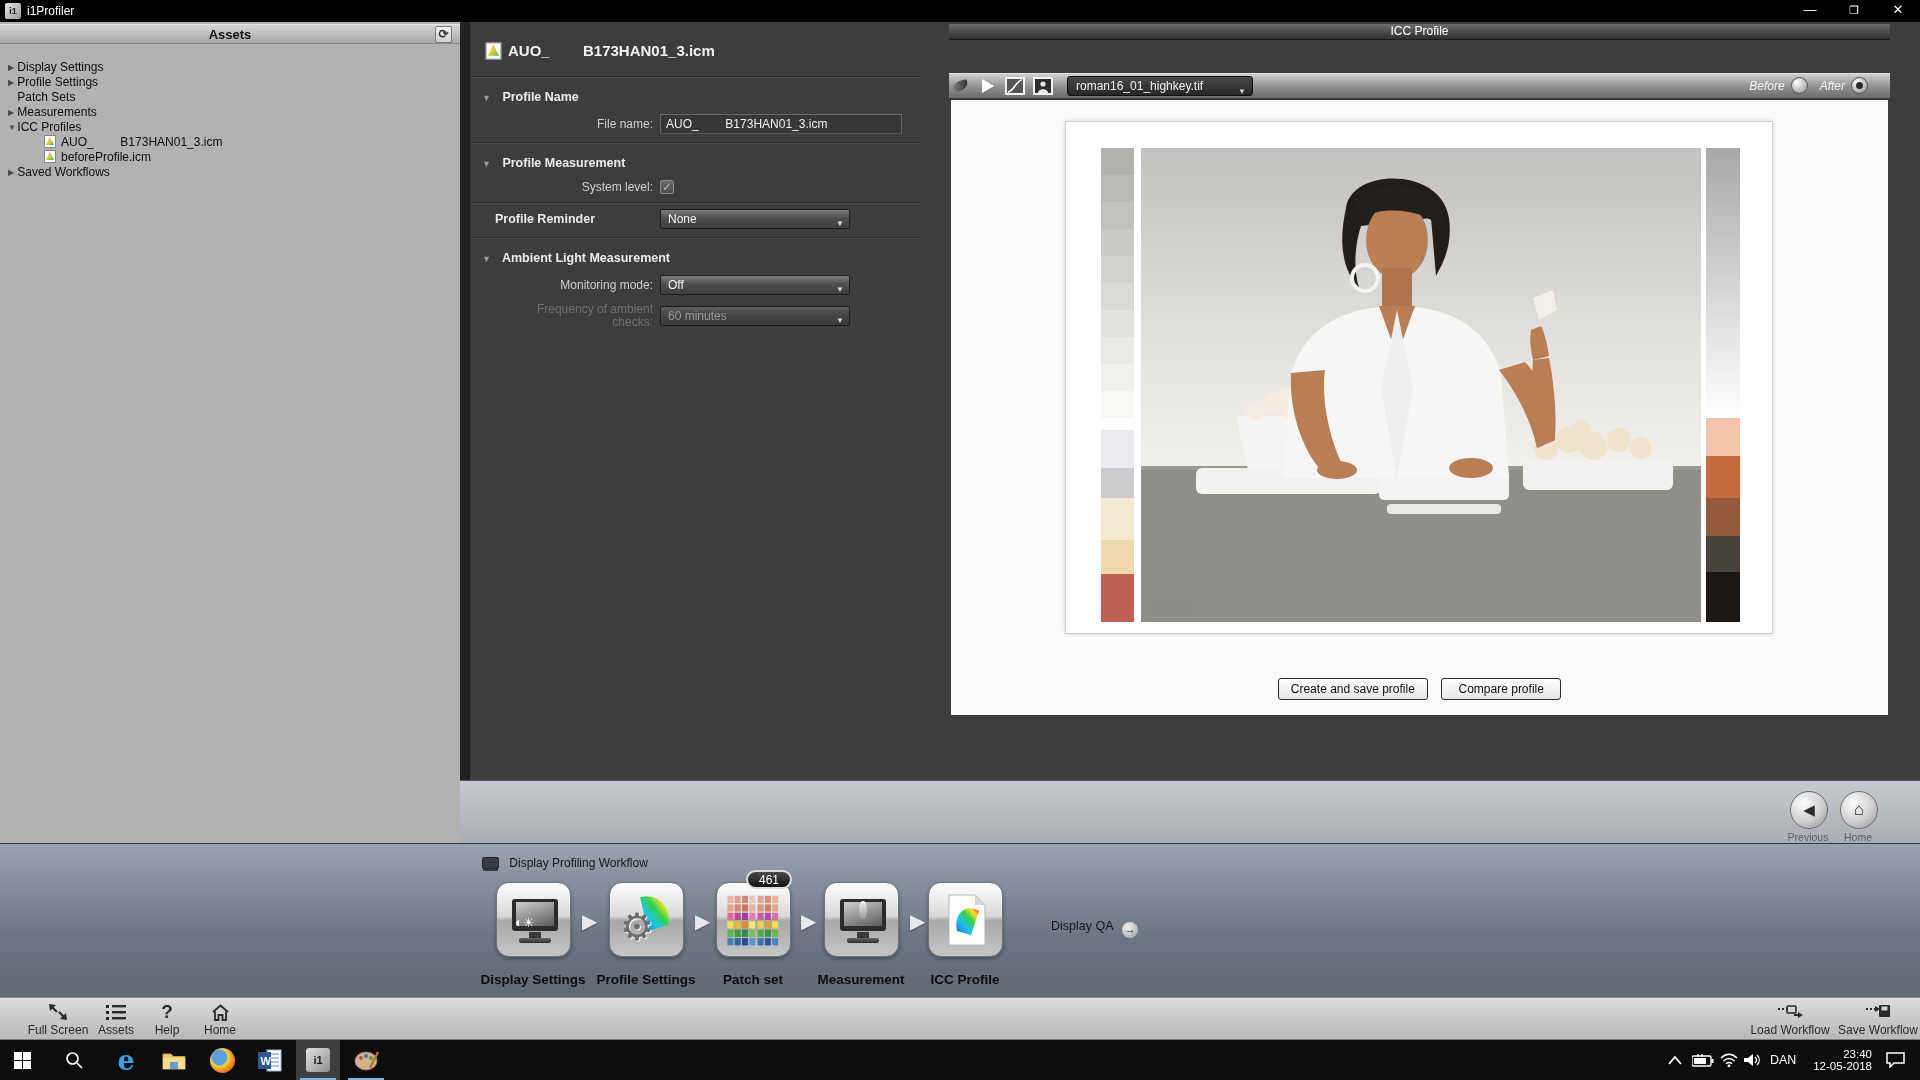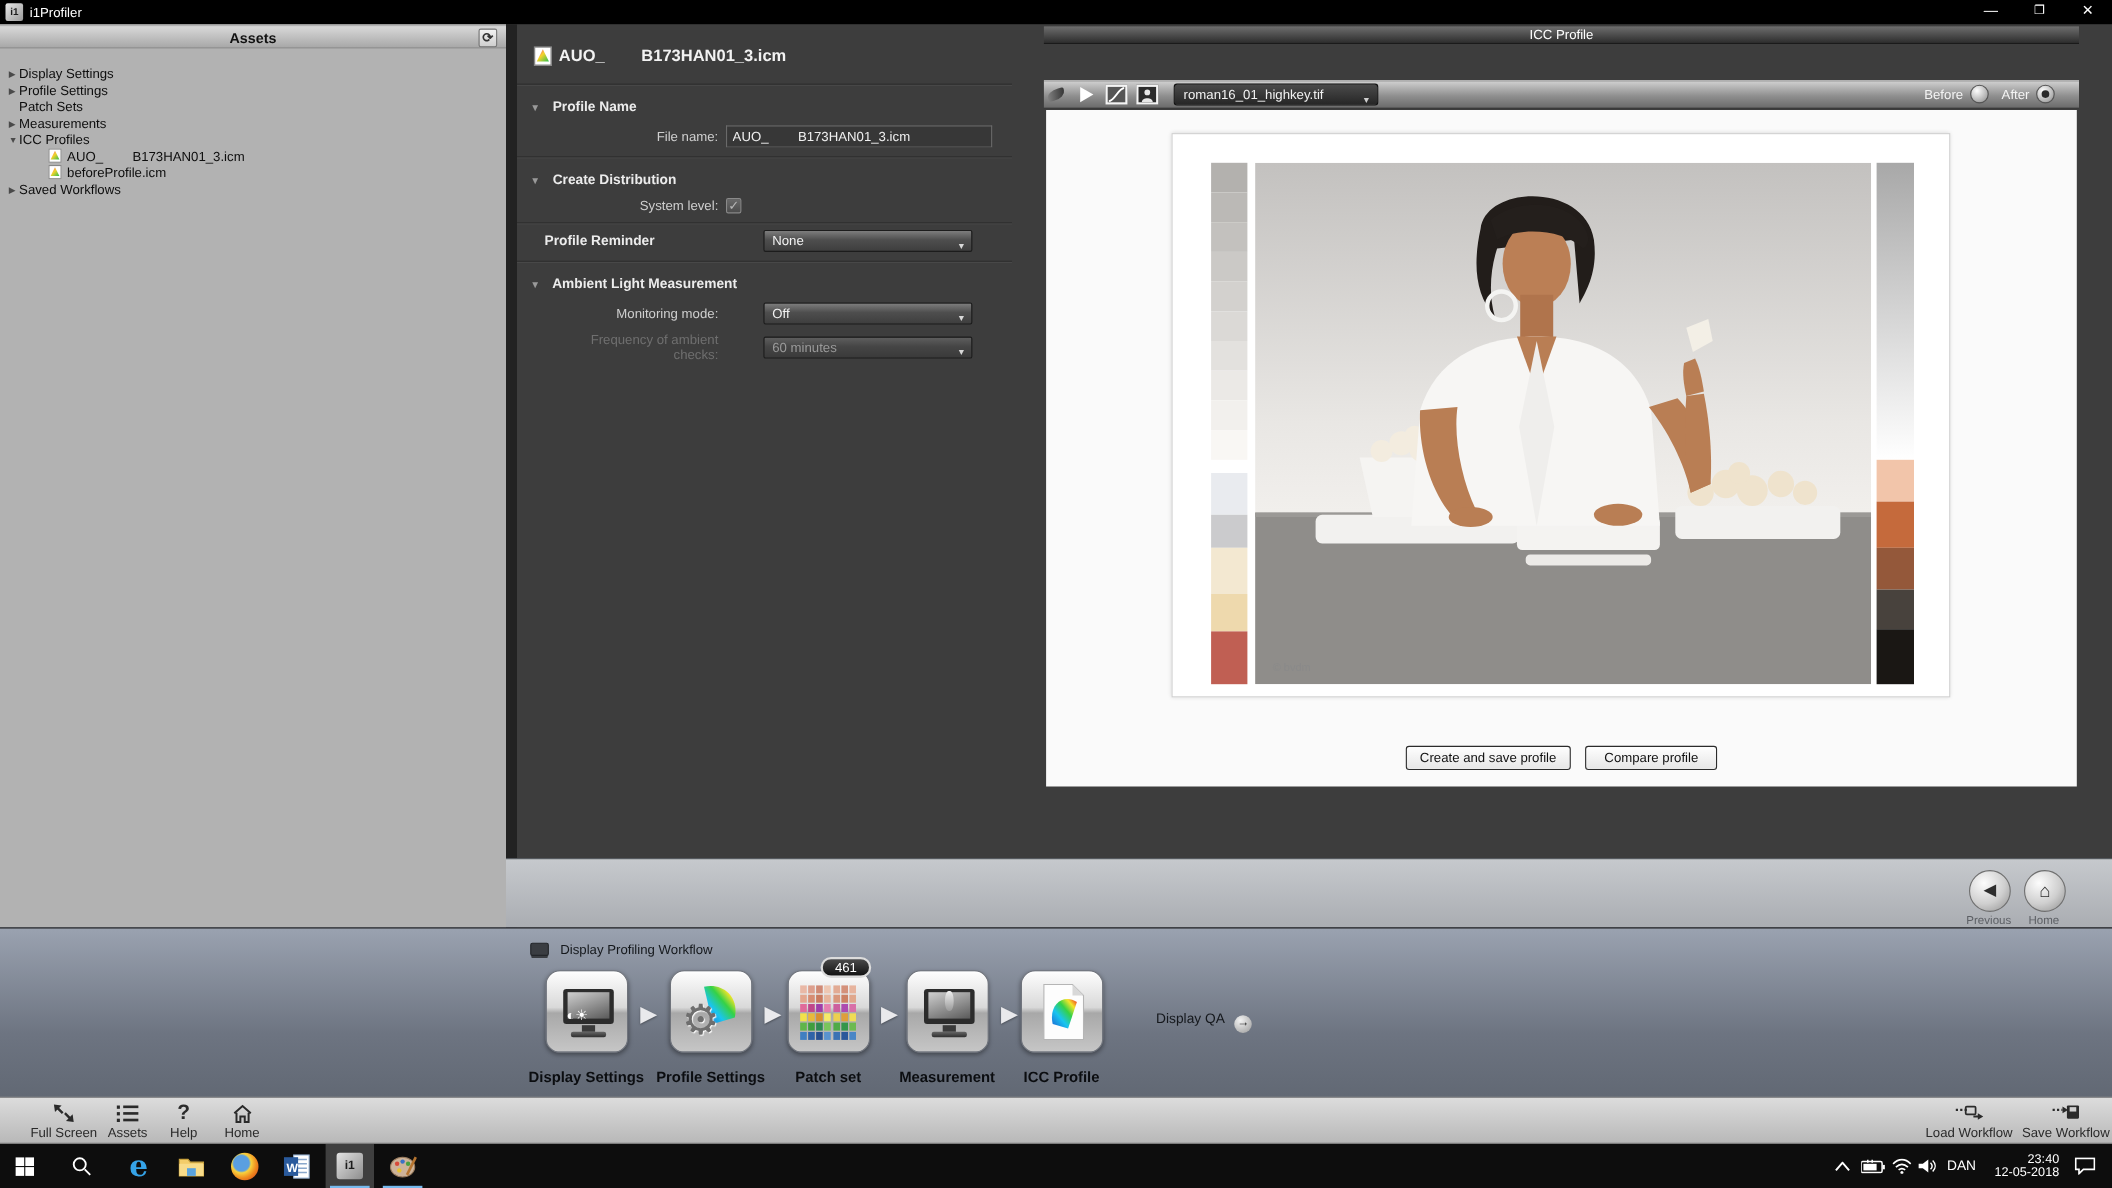--- a/index.html
+++ b/index.html
@@ -38,21 +38,21 @@
   .fsep { border:none; border-top:1px solid #2e2e2e; box-shadow:0 1px 0 #4a4a4a; margin:6px 0; }
   .sec-head { padding:7px 0 6px 12px; color:#ececec; font-weight:bold; font-size:12.5px; }
   .sec-head .tri { color:#9a9a9a; font-size:9px; margin-right:8px; }
   .form-row { display:flex; align-items:center; margin:4px 0 8px 0; }
   .form-row .lbl { flex:0 0 190px; text-align:right; color:#cfcfcf; padding-right:7px; line-height:13px; }
   .form-row .lbl.dis { color:#6f6f6f; }
   .txt-input { width:242px; height:20px; background:#373737; border:1px solid #6a6a6a; border-bottom-color:#555;
     color:#f0f0f0; font-family:"Liberation Sans",sans-serif; font-size:12px; padding:0 5px; white-space:pre; }
   .dropdown { position:relative; width:190px; height:20px; border:1px solid #1c1c1c; border-radius:2px;
     background:linear-gradient(#7d7d7d,#4e4e4e 45%,#3e3e3e); color:#f2f2f2; line-height:18px;
-    padding:0 22px 0 7px; cursor:pointer;margin-left:34px; }
+    padding:0 22px 0 7px; cursor:pointer; }
   .dropdown .dd-arrow { position:absolute; right:5px; top:5px; font-size:8px; color:#d8d8d8; }
   .dropdown.dis { color:#9a9a9a; background:linear-gradient(#5e5e5e,#454545 45%,#3a3a3a); }
   .chk { width:14px; height:14px; background:linear-gradient(#6a6a6a,#4c4c4c); border:1px solid #8a8a8a;
     border-radius:2px; color:#b5b5b5; font-size:12px; line-height:13px; text-align:center; }
   #prof-reminder-row .blbl { flex:0 0 190px; padding-left:25px; color:#ececec; font-weight:bold; font-size:12.5px; }
 
   
   #right-panel { position:absolute; left:949px; top:24px; width:941px; height:691px; }
   #rp-header { height:16px; background:linear-gradient(#6e6e6e,#2d2d2d); color:#fff; text-align:center;
     font-size:12px; line-height:15px; border-bottom:1px solid #1a1a1a; }
@@ -61,21 +61,21 @@
     display:flex; align-items:center; padding:0 0; }
   .tb-ico { width:24px; height:20px; margin-right:4px; position:relative; cursor:pointer; }
   .wedge { width:16px; height:10px; margin:5px 0 0 3px; background:linear-gradient(100deg,#888,#2f2f2f);
     border-radius:70% 15% 70% 15%; transform:rotate(-15deg); }
   .playtri { width:0; height:0; margin:3px 0 0 5px; border-left:12px solid #fff; border-top:7px solid transparent; border-bottom:7px solid transparent; }
   .boxico { width:20px; height:18px; margin-top:1px; border:2px solid #f4f4f4; background:#555; }
   .boxico.sel { background:#2c2c2c; }
   #file-dd { width:186px; margin-left:6px; height:20px; background:linear-gradient(#4a4a4a,#262626);
     border:1px solid #111; border-radius:3px; color:#f2f2f2; line-height:18px; padding:0 20px 0 8px; position:relative; cursor:pointer;}
   #file-dd .dd-arrow { position:absolute; right:6px; top:6px; font-size:8px; color:#cfcfcf; }
-  #ba-group { position:absolute; right:10px; top:3px; display:flex; align-items:center; color:#f4f4f4; font-size:12px; }
+  #ba-group { position:absolute; right:10px; top:3px; display:flex; align-items:center; color:#f4f4f4; font-size:12px;font-style:italic; }
   .radio { width:17px; height:17px; border-radius:50%; margin:0 12px 0 6px;
     background:radial-gradient(circle at 35% 30%, #fdfdfd, #b9b9b9 60%, #888); border:1px solid #555; position:relative; cursor:pointer;}
   .radio.checked::after { content:""; position:absolute; left:4px; top:4px; width:7px; height:7px; border-radius:50%; background:#2b2b2b; }
   #preview-area { position:absolute; left:2px; top:76px; width:937px; height:615px; background:#fafafa; }
   #img-frame { position:absolute; left:114px; top:21px; width:708px; height:513px; background:#fff;
     border:1px solid #d0d0d0; box-shadow:0 0 4px rgba(0,0,0,.15); }
   #img-content { position:absolute; left:13px; top:26px; right:13px; bottom:13px; }
   .patch-strip { position:absolute; top:0; width:33px; height:474px; display:flex; flex-direction:column; }
   #left-patch-strip { left:22px; }
   #right-patch-strip { right:19px; width:34px; }
@@ -227,21 +227,21 @@
     <span class="tri">▼</span>
     <span>Profile Name</span>
   </div>
   <div class="form-row">
     <div class="lbl">File name:</div>
     <input class="txt-input" value="AUO_        B173HAN01_3.icm" style="">
   </div>
   <hr class="fsep">
   <div class="sec-head">
     <span class="tri">▼</span>
-    <span>Create Distribution</span>
+    <span>Profile Measurement</span>
   </div>
   <div class="form-row">
     <div class="lbl">System level:</div>
     <div class="chk">✓</div>
   </div>
   <hr class="fsep">
   <div class="form-row" id="prof-reminder-row">
     <div class="blbl">Profile Reminder</div>
     <div class="dropdown">
       <span>None</span>

